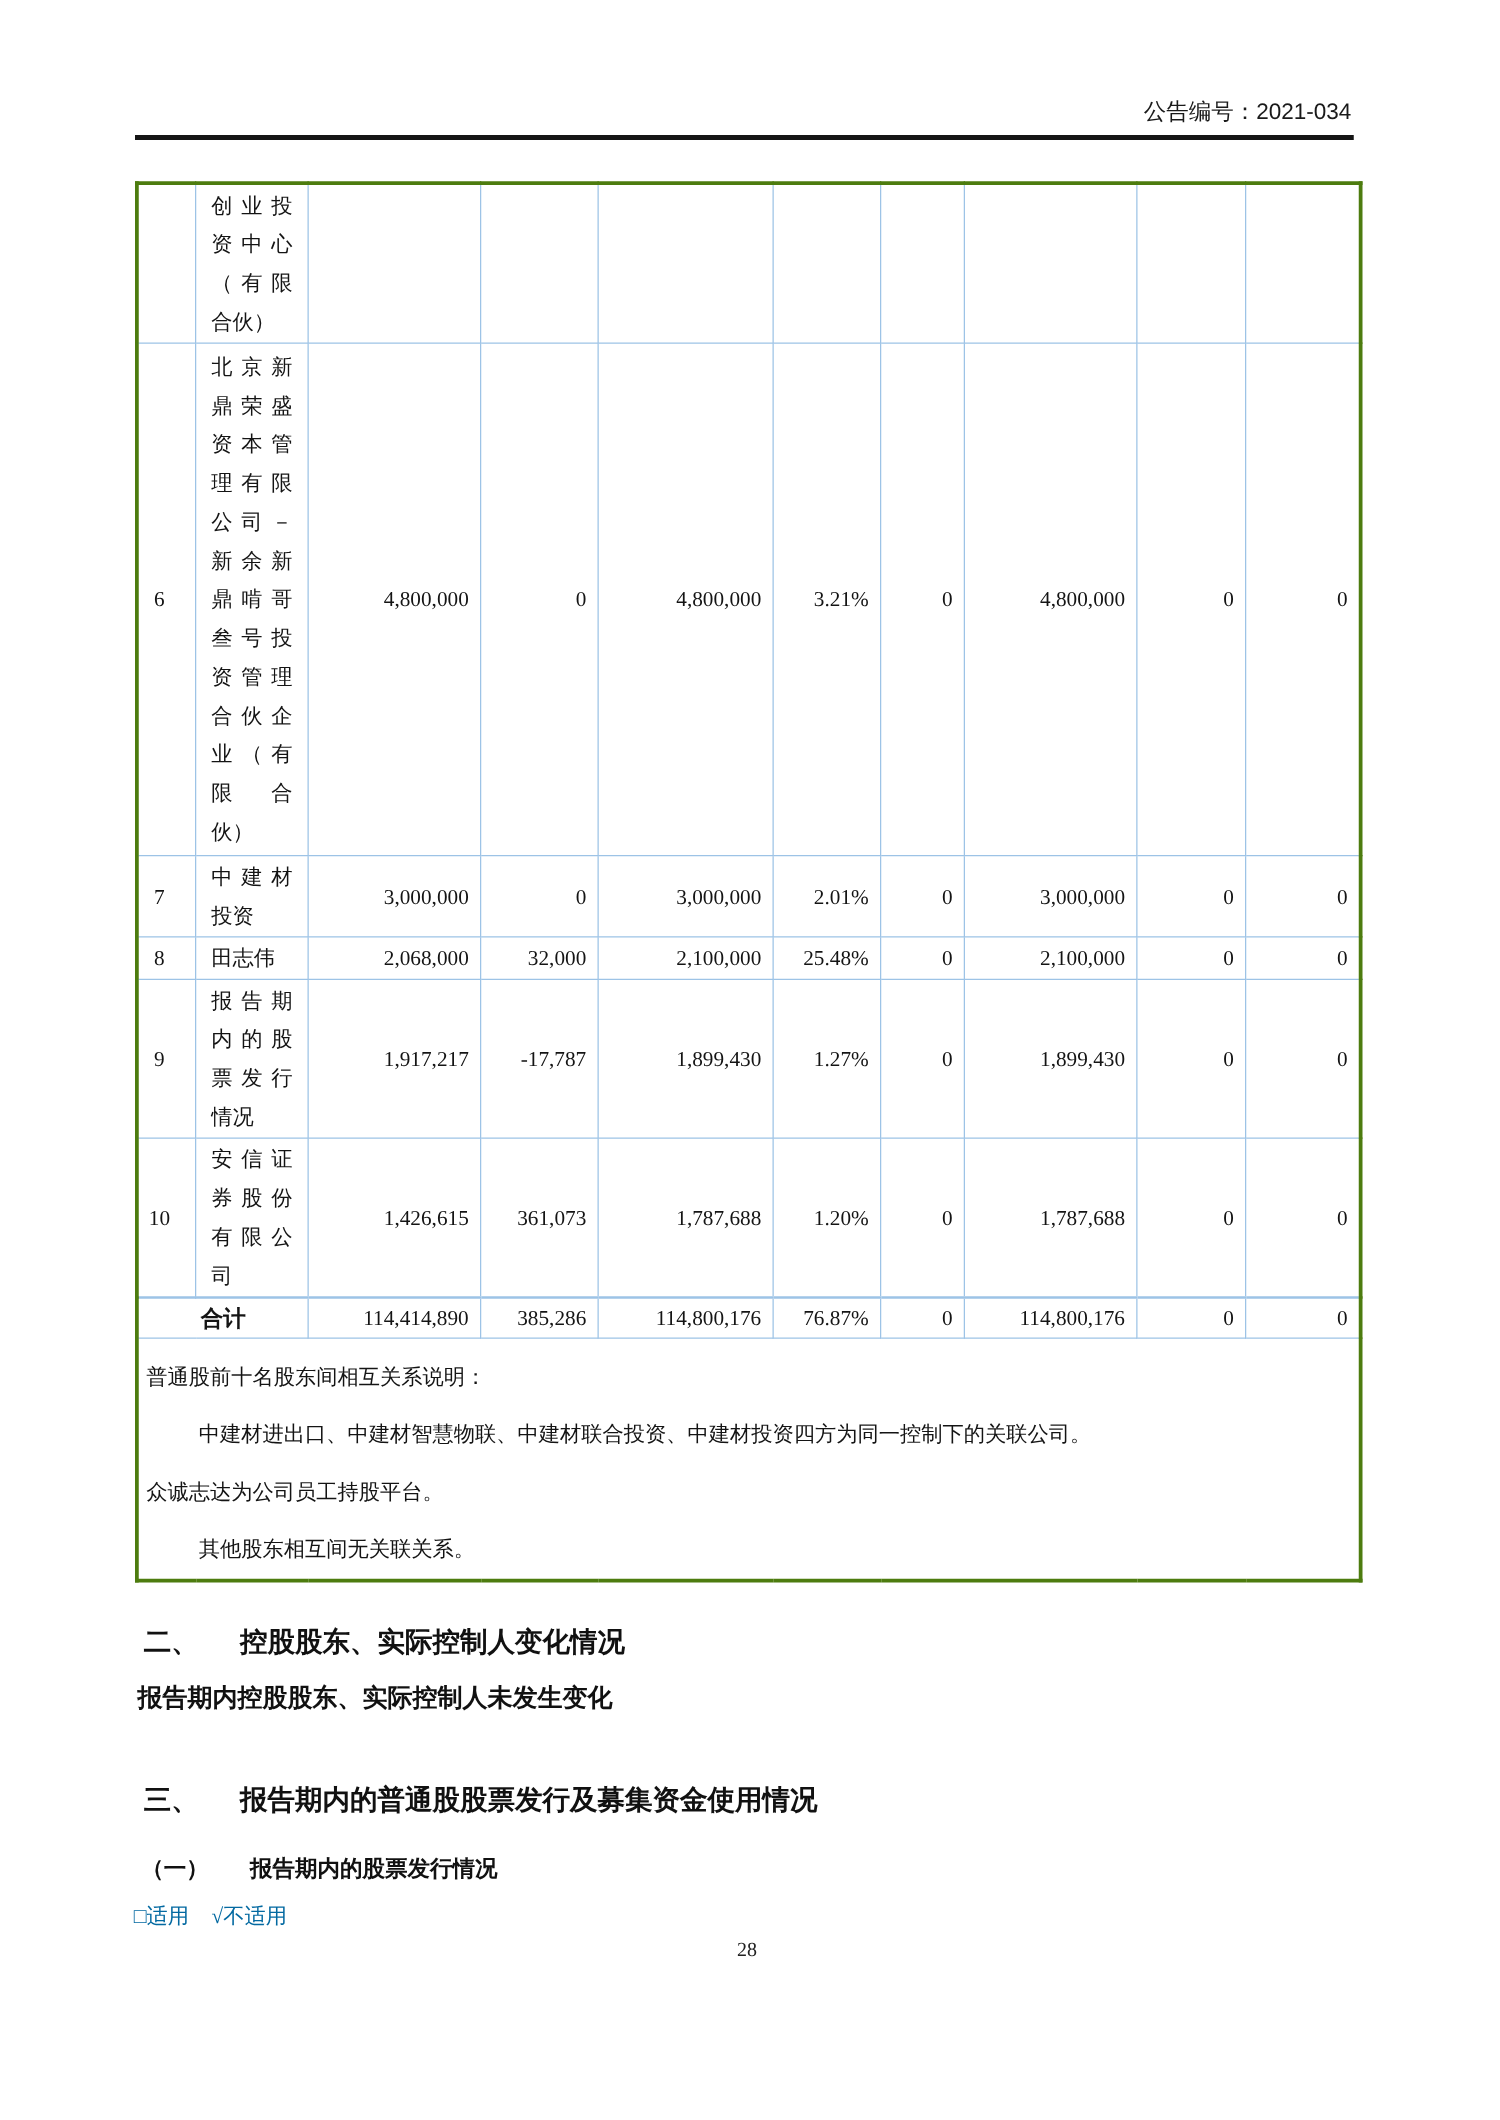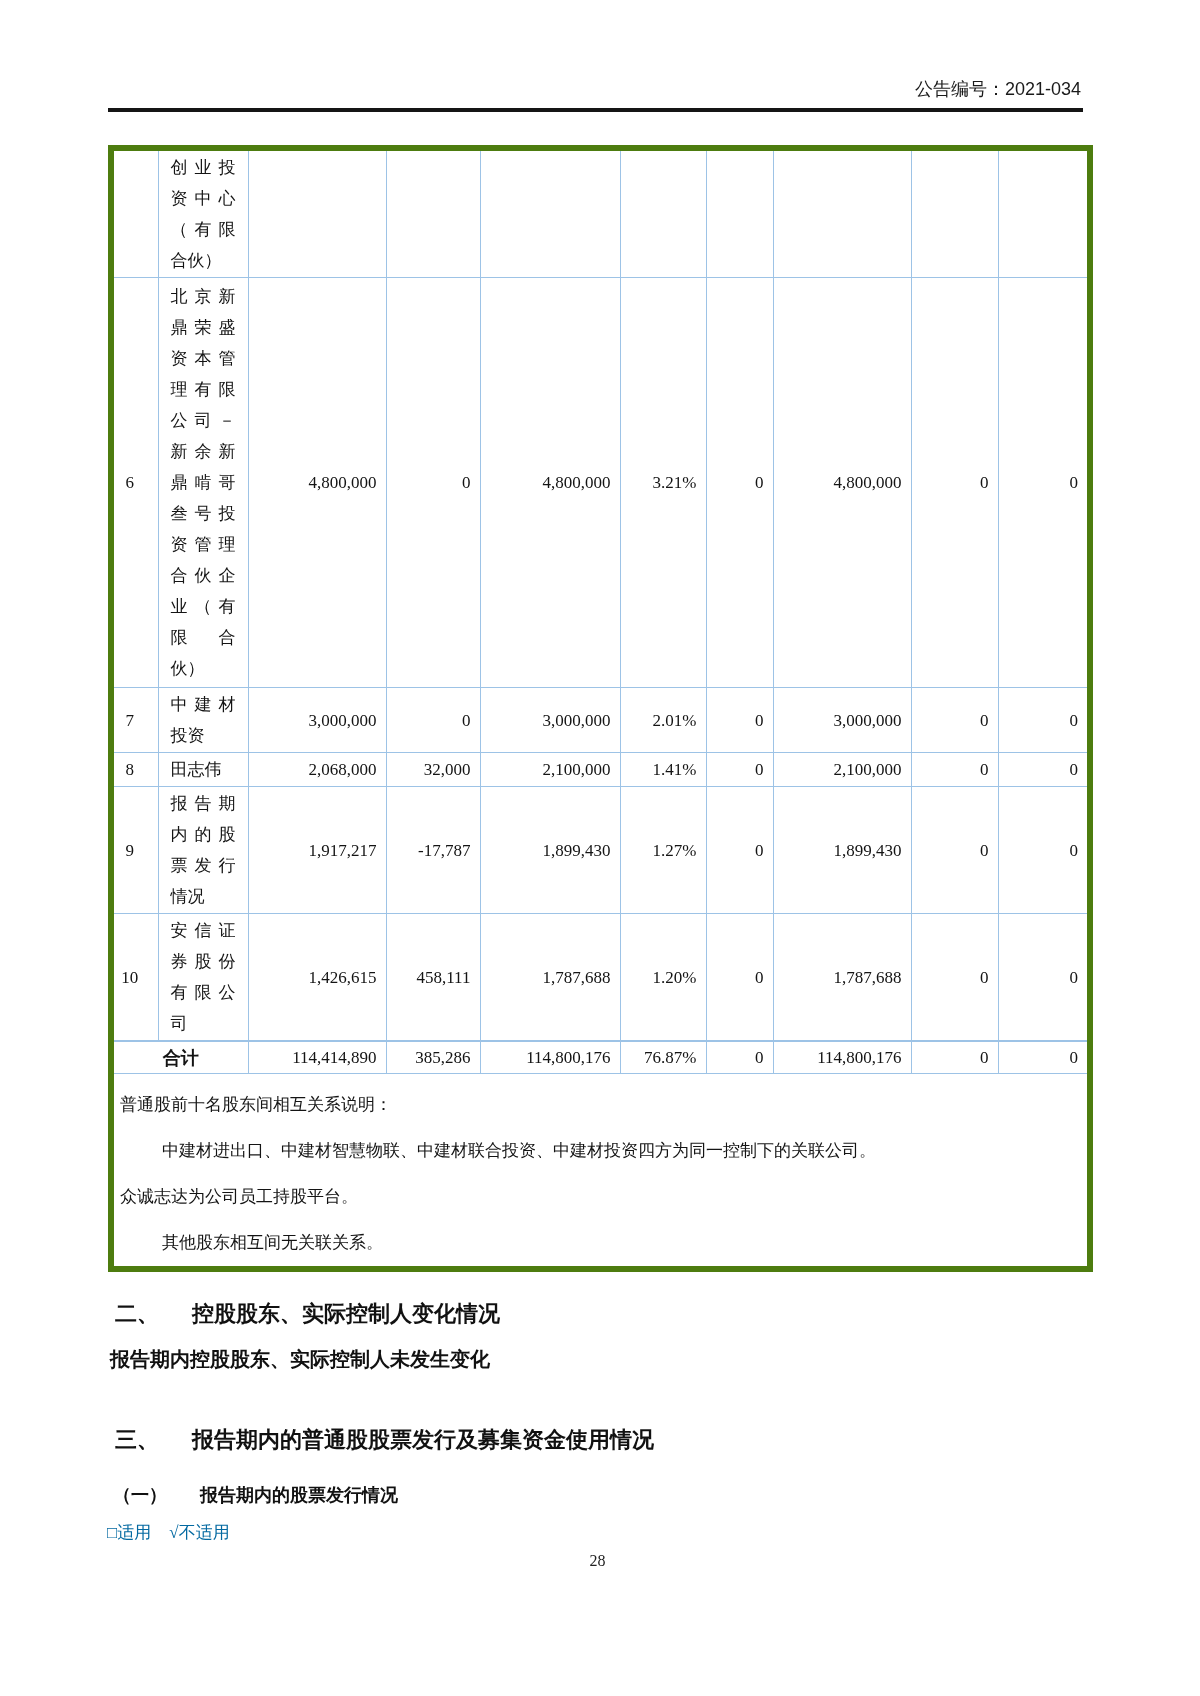--- a/index.html
+++ b/index.html
@@ -21,21 +21,21 @@
   }
   .header-rule{
     position:absolute;top:108px;left:108px;width:975px;height:4px;
     background:#151515;
   }
 
   
   .tbl-wrap{position:absolute;top:145px;left:108px;}
   table.shareholder-table{
     border-collapse:collapse;table-layout:fixed;width:979px;
-    border:6px solid #4d7c0f;
+    border:3px solid #4d7c0f;
     font-size:17px;
   }
   .shareholder-table td{
     border:1px solid #9DC3E6;
     vertical-align:middle;
     box-sizing:border-box;
     padding:0;
   }
   .no-cell{text-align:center;padding-right:12px !important;line-height:31px;}
   .name-cell{
@@ -152,21 +152,21 @@
             <td class="num-cell">3,000,000</td>
             <td class="num-cell">0</td>
             <td class="num-cell">0</td>
           </tr>
           <tr>
             <td class="no-cell">8</td>
             <td class="name-cell">田志伟</td>
             <td class="num-cell">2,068,000</td>
             <td class="num-cell">32,000</td>
             <td class="num-cell">2,100,000</td>
-            <td class="num-cell">1.41%</td>
+            <td class="num-cell">25.48%</td>
             <td class="num-cell">0</td>
             <td class="num-cell">2,100,000</td>
             <td class="num-cell">0</td>
             <td class="num-cell">0</td>
           </tr>
           <tr>
             <td class="no-cell">9</td>
             <td class="name-cell">报告期内的股票发行情况</td>
             <td class="num-cell">1,917,217</td>
             <td class="num-cell">-17,787</td>
@@ -174,21 +174,21 @@
             <td class="num-cell">1.27%</td>
             <td class="num-cell">0</td>
             <td class="num-cell">1,899,430</td>
             <td class="num-cell">0</td>
             <td class="num-cell">0</td>
           </tr>
           <tr>
             <td class="no-cell">10</td>
             <td class="name-cell">安信证券股份有限公司</td>
             <td class="num-cell">1,426,615</td>
-            <td class="num-cell">458,111</td>
+            <td class="num-cell">361,073</td>
             <td class="num-cell">1,787,688</td>
             <td class="num-cell">1.20%</td>
             <td class="num-cell">0</td>
             <td class="num-cell">1,787,688</td>
             <td class="num-cell">0</td>
             <td class="num-cell">0</td>
           </tr>
         </tbody>
       <tbody>
         <tr class="total-row">

